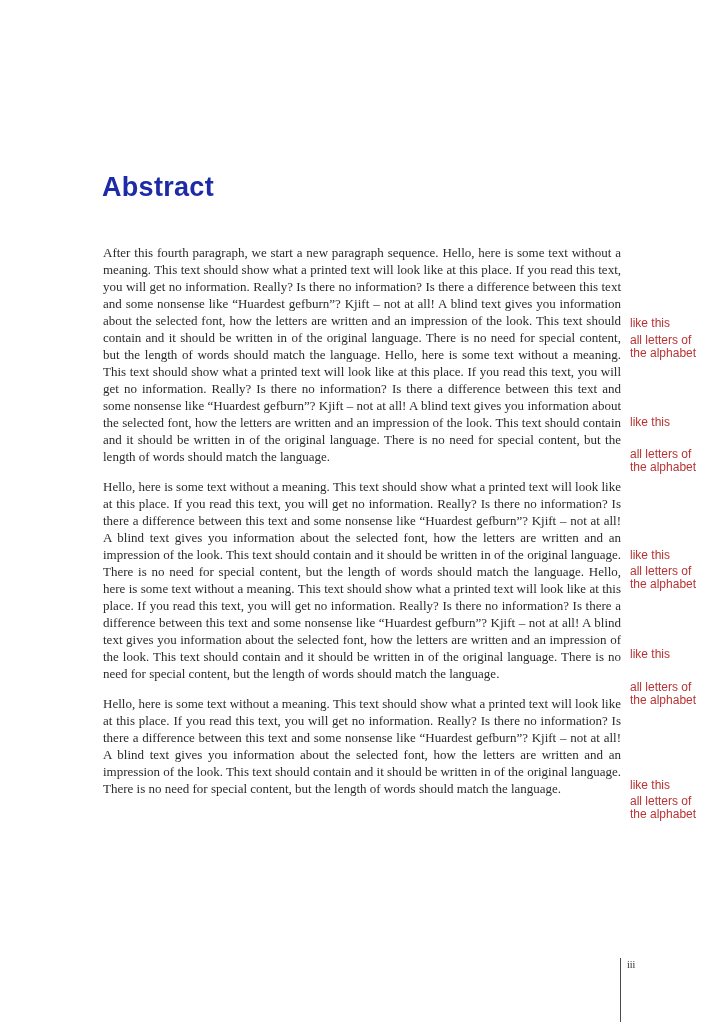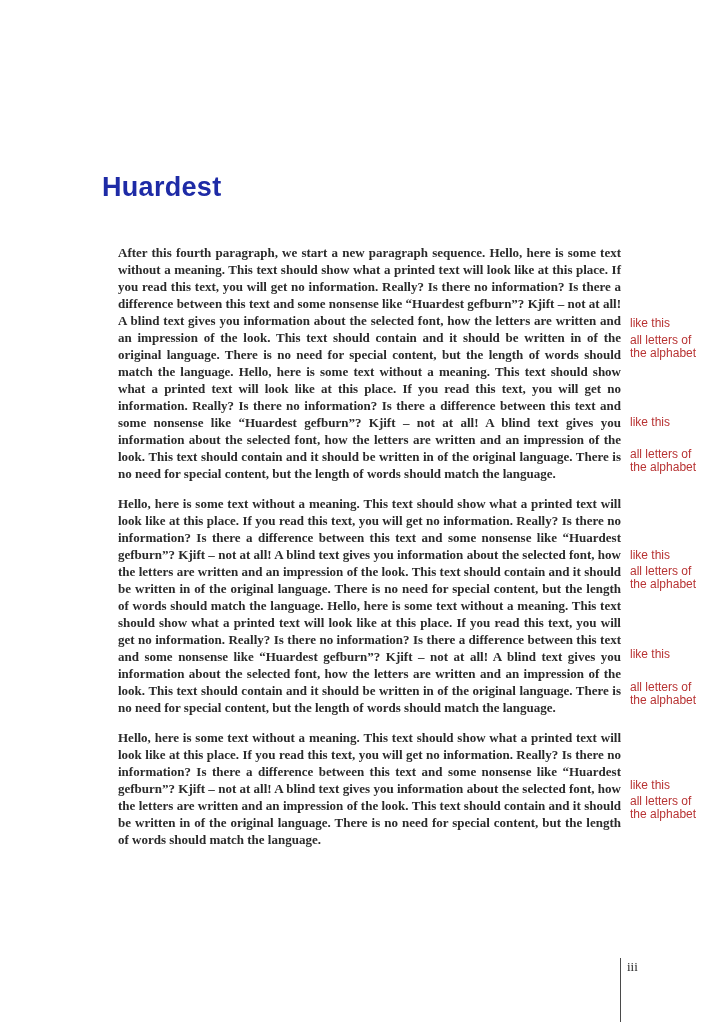--- a/index.html
+++ b/index.html
@@ -30,22 +30,21 @@
     position: absolute;
     left: 103px;
     top: 244px;
     width: 518px;
     font-size: 13px;
     line-height: 17px;
     text-align: justify;
     color: #2b2b2b;
   }
   .body-text p {
-    margin: 0 0 13px 15px;
-    font-weight: bold;
+    margin: 0 0 13px 0;
   }
   .margin-note {
     position: absolute;
     left: 630px;
     width: 80px;
     font-family: "Liberation Sans", sans-serif;
     font-size: 12px;
     line-height: 12.5px;
     color: #b83333;
   }
@@ -54,30 +53,30 @@
     left: 620px;
     top: 958px;
     width: 1px;
     height: 64px;
     background: #4a4a4a;
   }
   .page-number {
     position: absolute;
     left: 627px;
     top: 959px;
-    font-size: 13px;
+    font-size: 10px;
     color: #2b2b2b;
   }
 </style>
 </head>
 <body>
 
 <div class="page">
 
-  <h1 class="heading">Huardest</h1>
+  <h1 class="heading">Abstract</h1>
 
   <div class="body-text">
     <p>After this fourth paragraph, we start a new paragraph sequence. Hello, here is some text without a meaning. This text should show what a printed text will look like at this place. If you read this text, you will get no information. Really? Is there no information? Is there a difference between this text and some nonsense like “Huardest gefburn”? Kjift – not at all! A blind text gives you information about the selected font, how the letters are written and an impression of the look. This text should contain and it should be written in of the original language. There is no need for special content, but the length of words should match the language. Hello, here is some text without a meaning. This text should show what a printed text will look like at this place. If you read this text, you will get no information. Really? Is there no information? Is there a difference between this text and some nonsense like “Huardest gefburn”? Kjift – not at all! A blind text gives you information about the selected font, how the letters are written and an impression of the look. This text should contain and it should be written in of the original language. There is no need for special content, but the length of words should match the language.</p>
     <p>Hello, here is some text without a meaning. This text should show what a printed text will look like at this place. If you read this text, you will get no information. Really? Is there no information? Is there a difference between this text and some nonsense like “Huardest gefburn”? Kjift – not at all! A blind text gives you information about the selected font, how the letters are written and an impression of the look. This text should contain and it should be written in of the original language. There is no need for special content, but the length of words should match the language. Hello, here is some text without a meaning. This text should show what a printed text will look like at this place. If you read this text, you will get no information. Really? Is there no information? Is there a difference between this text and some nonsense like “Huardest gefburn”? Kjift – not at all! A blind text gives you information about the selected font, how the letters are written and an impression of the look. This text should contain and it should be written in of the original language. There is no need for special content, but the length of words should match the language.</p>
     <p>Hello, here is some text without a meaning. This text should show what a printed text will look like at this place. If you read this text, you will get no information. Really? Is there no information? Is there a difference between this text and some nonsense like “Huardest gefburn”? Kjift – not at all! A blind text gives you information about the selected font, how the letters are written and an impression of the look. This text should contain and it should be written in of the original language. There is no need for special content, but the length of words should match the language.</p>
   </div>
 
   <div class="margin-note" style="top:317px;">like this</div>
   <div class="margin-note" style="top:334px;">all letters of the alphabet</div>
 

